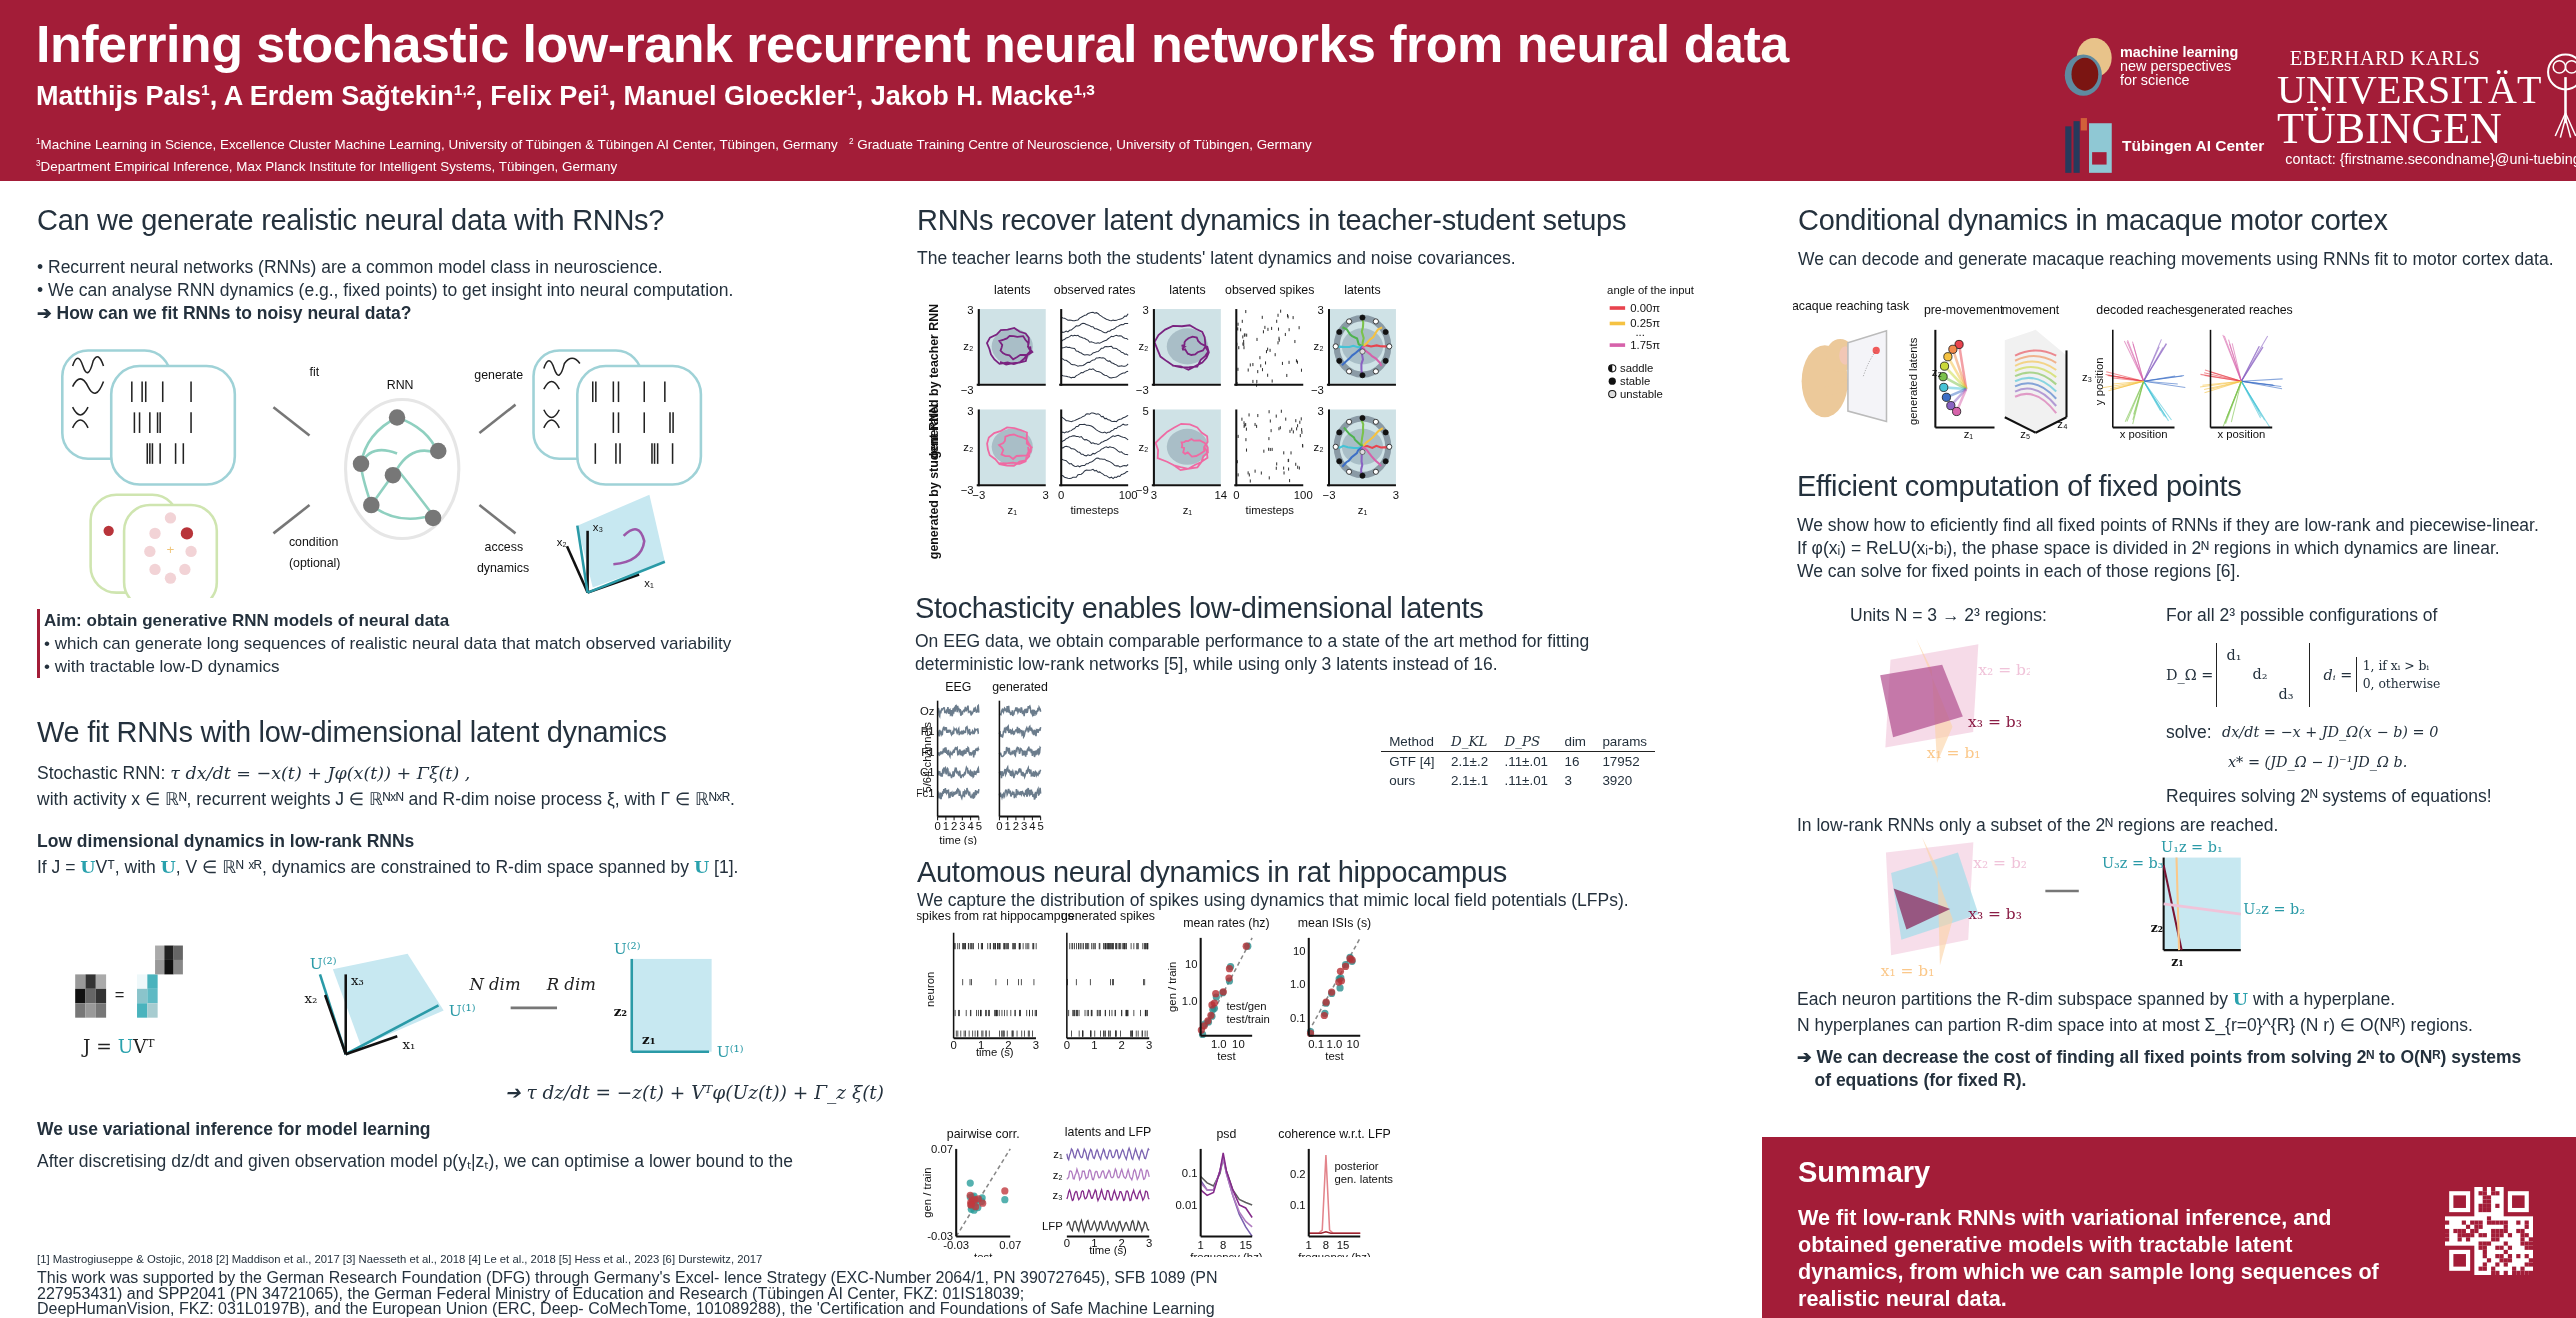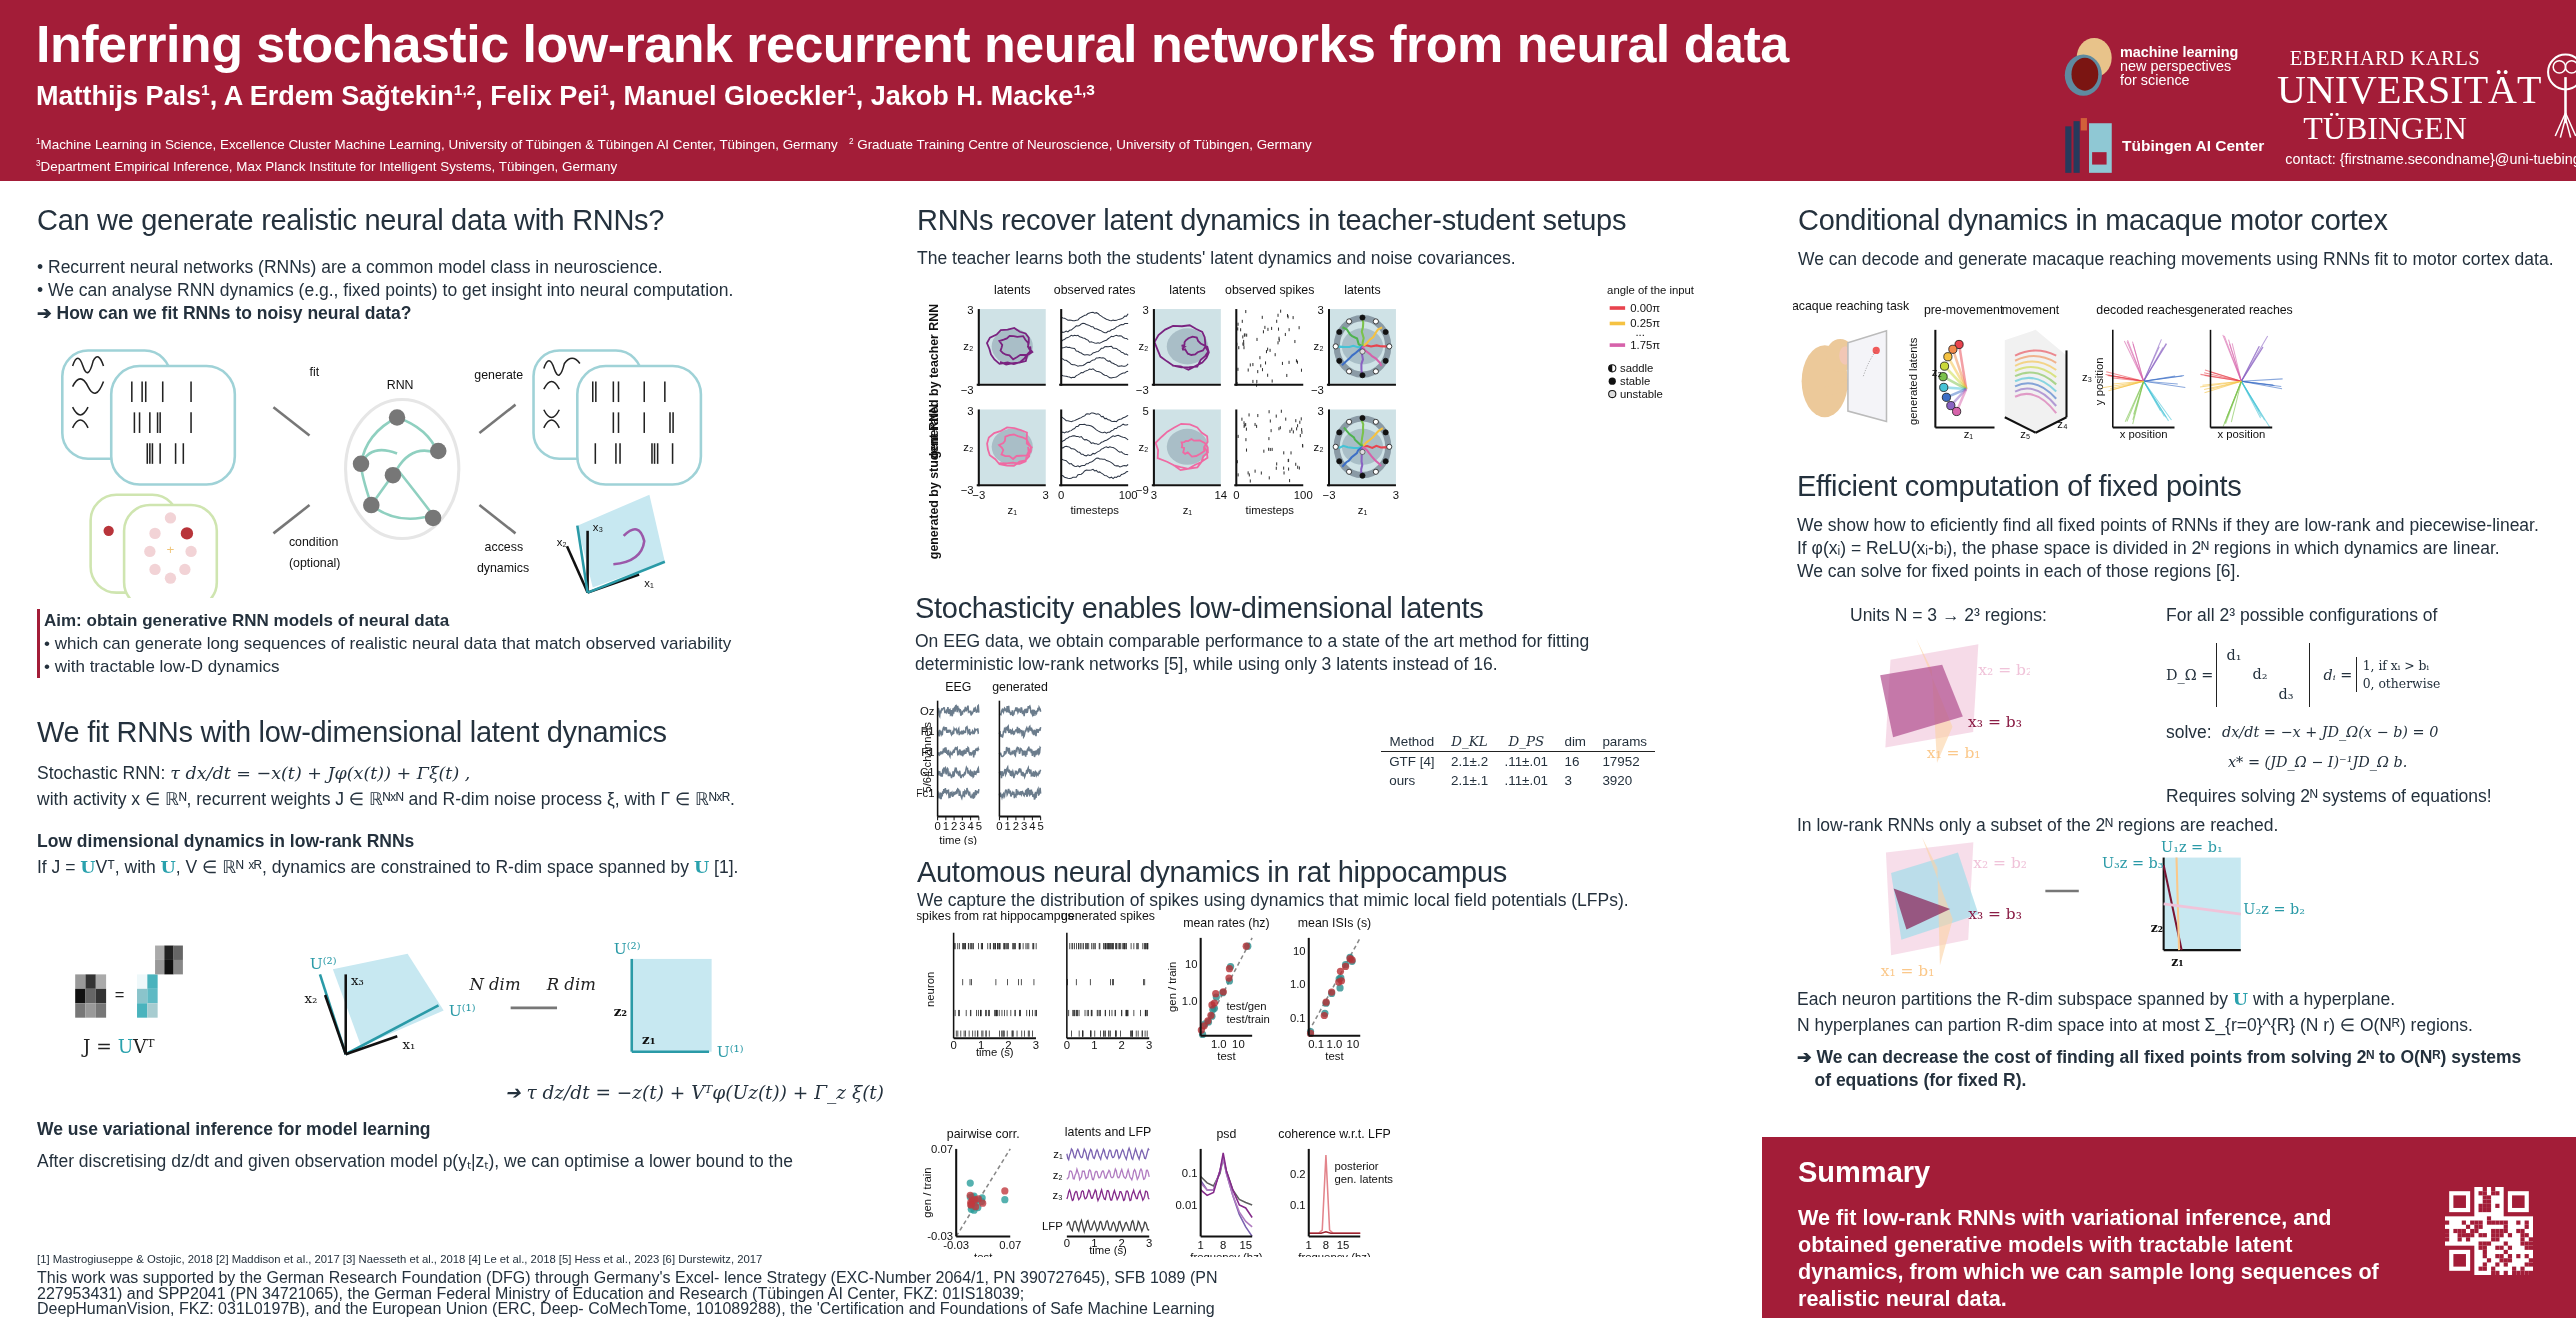--- a/index.html
+++ b/index.html
@@ -11,42 +11,42 @@
 .affil{position:absolute;left:36px;top:133px;font-size:13.4px;line-height:18.5px;white-space:nowrap}
 .affil sup{font-size:8.2px}
 .logos{position:absolute;left:2050px;top:15.5px;width:577px;height:160px}
 .ml-logo{position:absolute;left:10.3px;top:20.6px;width:57px;height:67px}
 .ml-text{position:absolute;left:70px;top:29px;font-size:14.4px;line-height:14.4px}
 .ai-logo{position:absolute;left:10.3px;top:100px;width:57px;height:62px}
 .ai-text{position:absolute;left:72px;top:121px;font-size:15.5px;font-weight:bold}
 .uni{position:absolute;left:227px;top:31px;width:216px;text-align:center;font-family:"Liberation Serif",serif;color:#fff}
 .uni .l1{font-size:20.6px;letter-spacing:0.5px}
 .uni .l2{font-size:40px;line-height:39px}
-.uni .l3{font-size:32px;line-height:39px}
+.uni .l3{font-size:44px;line-height:39px}
 .tree{position:absolute;left:495px;top:30px;width:41px;height:93px}
 .contact{position:absolute;right:10.3px;top:135px;font-size:14.4px}
 .col{position:absolute;top:196px}
 h2{font-weight:normal;font-size:29px;color:#24313d;white-space:nowrap;letter-spacing:-0.3px}
 p,.txt{font-size:17.5px;line-height:23px}
 .bold{font-weight:bold}
 .teal{color:#2aa1ad}
 .axlbl{font-size:22px;fill:#111;font-family:"Liberation Sans",sans-serif}
 .axtitle{font-size:24px;fill:#111;font-family:"Liberation Sans",sans-serif}
 .aim{position:absolute;left:37px;top:609px;width:824px;border-left:3.1px solid #a31d38;padding-left:4px}
 .aim div{font-size:17px;line-height:23px}
 .summary{position:absolute;left:1762px;top:1137px;width:876px;height:182px;background:#a31d38;color:#fff}
 .summary h3{position:absolute;left:36px;top:18.5px;font-size:29px;font-weight:bold}
 .summary .stext{position:absolute;left:36px;top:67px;width:598px;font-size:21.6px;font-weight:bold;line-height:27px}
 .qr{position:absolute;left:683px;top:50px;width:88px;height:88px}
 .refs{position:absolute;left:37px;top:1253px;font-size:11.3px;white-space:nowrap}
 .ack{position:absolute;left:37px;top:1270px;font-size:16px;line-height:15.5px;width:1236px}
 .math{font-family:"DejaVu Serif",serif;font-style:italic}
 .mathb{font-family:"DejaVu Serif",serif;font-weight:bold}
 .tbl{position:absolute;left:1381px;top:732px;font-size:13.4px;border-collapse:collapse}
-.tbl th{font-weight:normal;padding:2.1px 8.2px;border-bottom:1.5px solid #222;text-align:center}
+.tbl th{font-weight:normal;padding:2.1px 8.2px;border-bottom:1.5px solid #222;text-align:left}
 .tbl td{padding:2.1px 8.2px;text-align:left}
 </style>
 </head>
 <body>
 
 <div class="header">
   <div class="title">Inferring stochastic low-rank recurrent neural networks from neural data</div>
   <div class="authors">
     <span><span>Matthijs Pals</span><sup>1</sup>, </span>
     <span><span>A Erdem Sağtekin</span><sup>1,2</sup>, </span>

